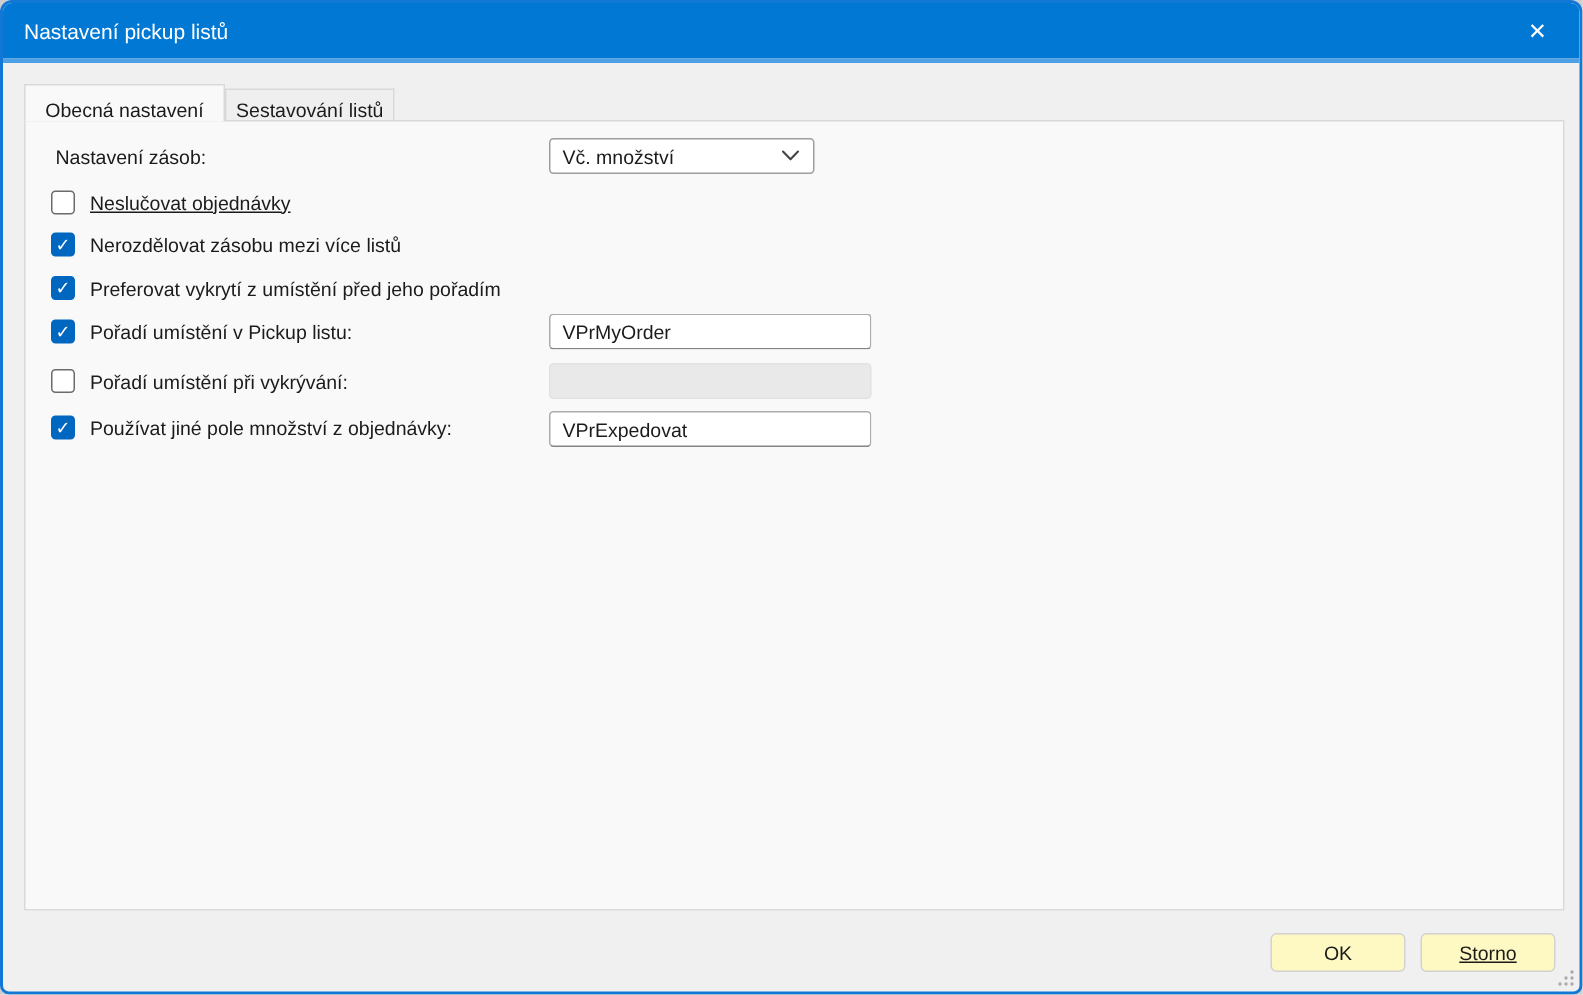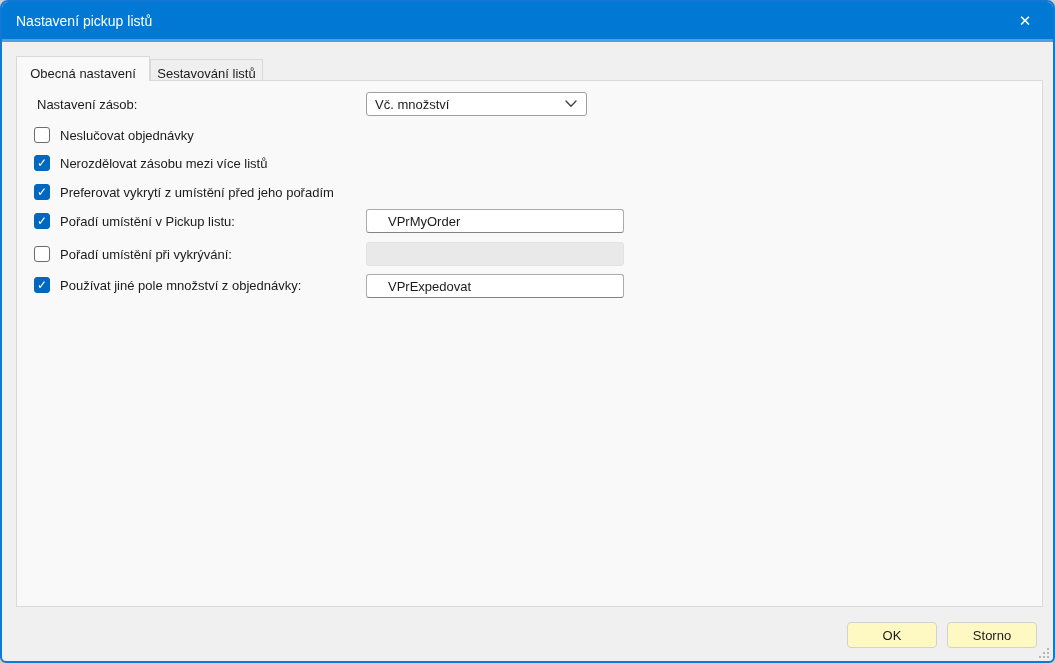--- a/index.html
+++ b/index.html
@@ -49,21 +49,21 @@
     position:absolute; left:14px; top:78px; width:1027px; height:527px;
     background:#F9F9F9;
     border:1px solid #D9D9D9;
     z-index:2;
   }
   .field-label {
     position:absolute; font-size:13px; display:flex; align-items:center; height:24px;
     white-space:nowrap;
   }
   .dropdown {
-    position:absolute; left:349px; top:11px; width:221px; height:24px;
+    position:absolute; left:349px; top:11px; width:177px; height:24px;
     background:#ffffff;
     border:1px solid #9E9E9E; border-radius:3px;
     display:flex; align-items:center; justify-content:space-between;
     padding:0 9px 0 8px; font-size:13px; cursor:pointer;
   }
   .checkbox {
     position:absolute; left:17px; width:16px; height:16px;
     border-radius:3px; cursor:pointer;
   }
   .checkbox.unchecked { background:#ffffff; border:1px solid #6B6B6B; }
@@ -71,40 +71,40 @@
     background:#0067C0; border:1px solid #0067C0;
     display:flex; align-items:center; justify-content:center;
     color:#ffffff; font-size:12px; line-height:1;
   }
   .cb-label {
     position:absolute; left:43px; height:16px;
     display:flex; align-items:center;
     font-size:13px; white-space:nowrap; cursor:default;
   }
   .textfield {
-    position:absolute; left:349px; width:258px; height:24px;
+    position:absolute; left:349px; width:215px; height:24px;
     background:#ffffff;
     border:1px solid #ACACAC; border-bottom-color:#848484;
     border-radius:3px;
-    padding:0 21px; font-size:13px; color:#1b1b1b;
+    padding:0 8px; font-size:13px; color:#1b1b1b;
     font-family:"Liberation Sans", sans-serif;
     outline:none;
   }
   .textfield:disabled {
     background:#E9E9E9; border-color:#E2E2E2;
   }
   .btn {
     position:absolute; top:620px; width:90px; height:26px;
     background:#fef9c3;
     border:1px solid #D2D2D2; border-radius:4px;
     display:flex; align-items:center; justify-content:center;
     font-size:13px; cursor:pointer;
   }
   .btn-ok { left:845px; }
-  .btn-cancel { left:945px; }
+  .btn-cancel { left:945px;text-decoration:underline; }
   .resize-grip { position:absolute; right:3px; bottom:3px; width:13px; height:13px; cursor:nwse-resize; }
 </style>
 </head>
 <body>
 
 <div class="dialog">
 
   <div class="titlebar">
     <span>Nastavení pickup listů</span>
   </div>
@@ -126,21 +126,21 @@
     <div class="dropdown">
       <span>Vč. množství</span>
       <span style="display:flex;">
         <svg width="12" height="8" viewBox="0 0 12 8">
             <path d="M1 1 L6 6.2 L11 1" stroke="#454545" stroke-width="1.4" fill="none" stroke-linecap="round" stroke-linejoin="round"></path>
           </svg>
       </span>
     </div>
 
     <div class="checkbox unchecked" style="top:46px;"></div>
-    <div class="cb-label" style="top:46px;">Neslučovat objednávky</div>
+    <div class="cb-label" style="top:46px;text-decoration:underline;">Neslučovat objednávky</div>
 
     <div class="checkbox checked" style="top:74px;">
       <span>✓</span>
     </div>
     <div class="cb-label" style="top:74px;">Nerozdělovat zásobu mezi více listů</div>
 
     <div class="checkbox checked" style="top:103px;">
       <span>✓</span>
     </div>
     <div class="cb-label" style="top:103px;">Preferovat vykrytí z umístění před jeho pořadím</div>

